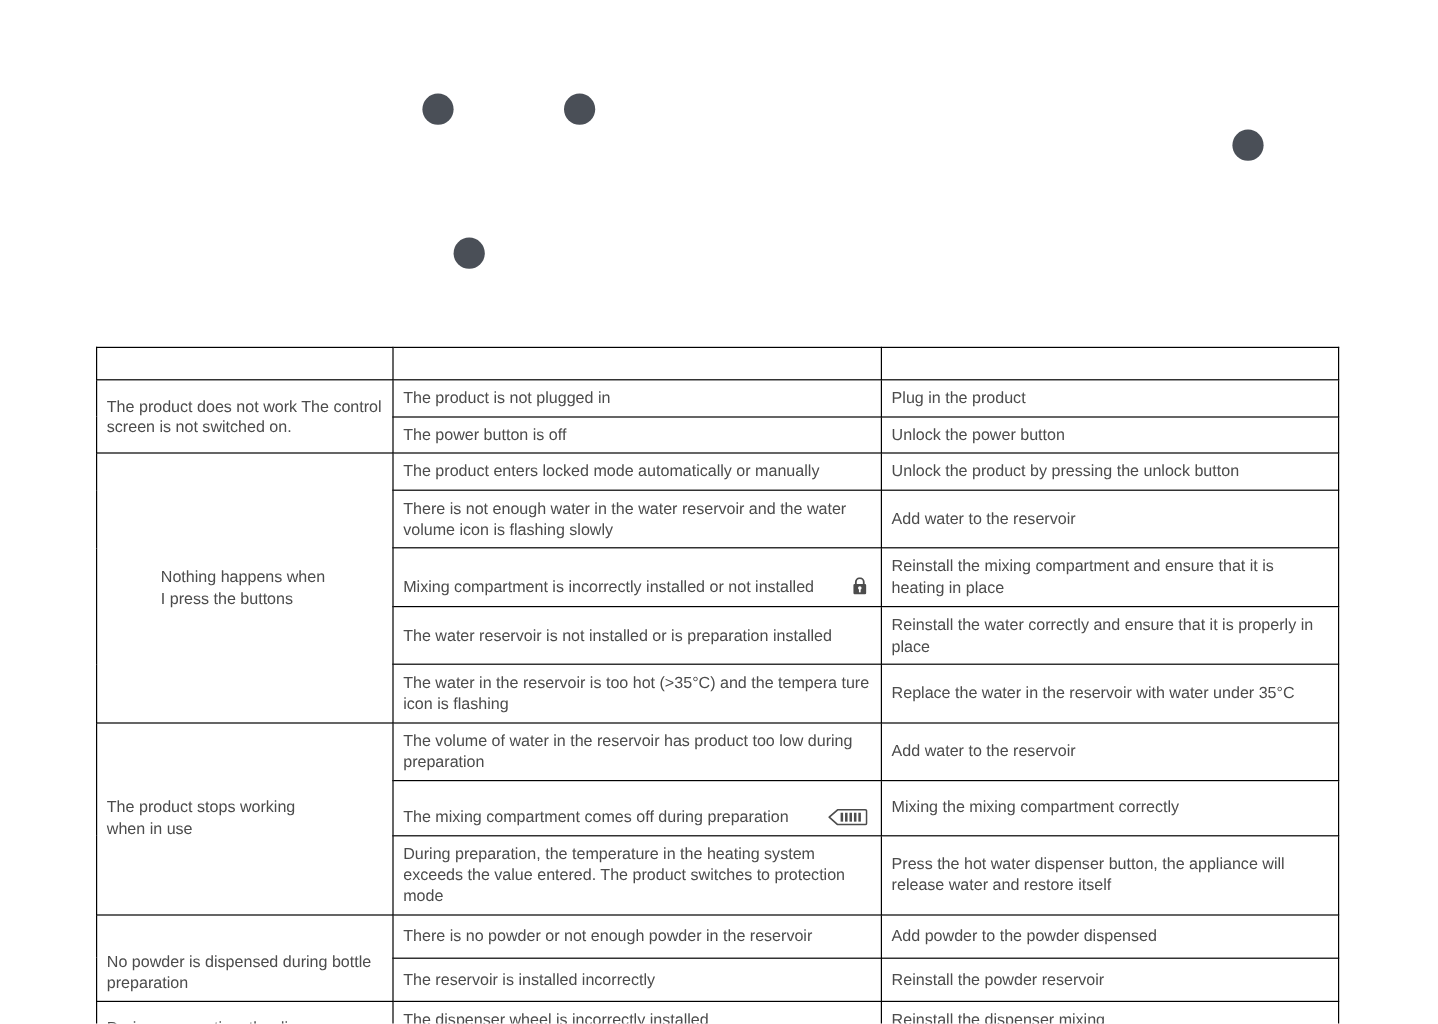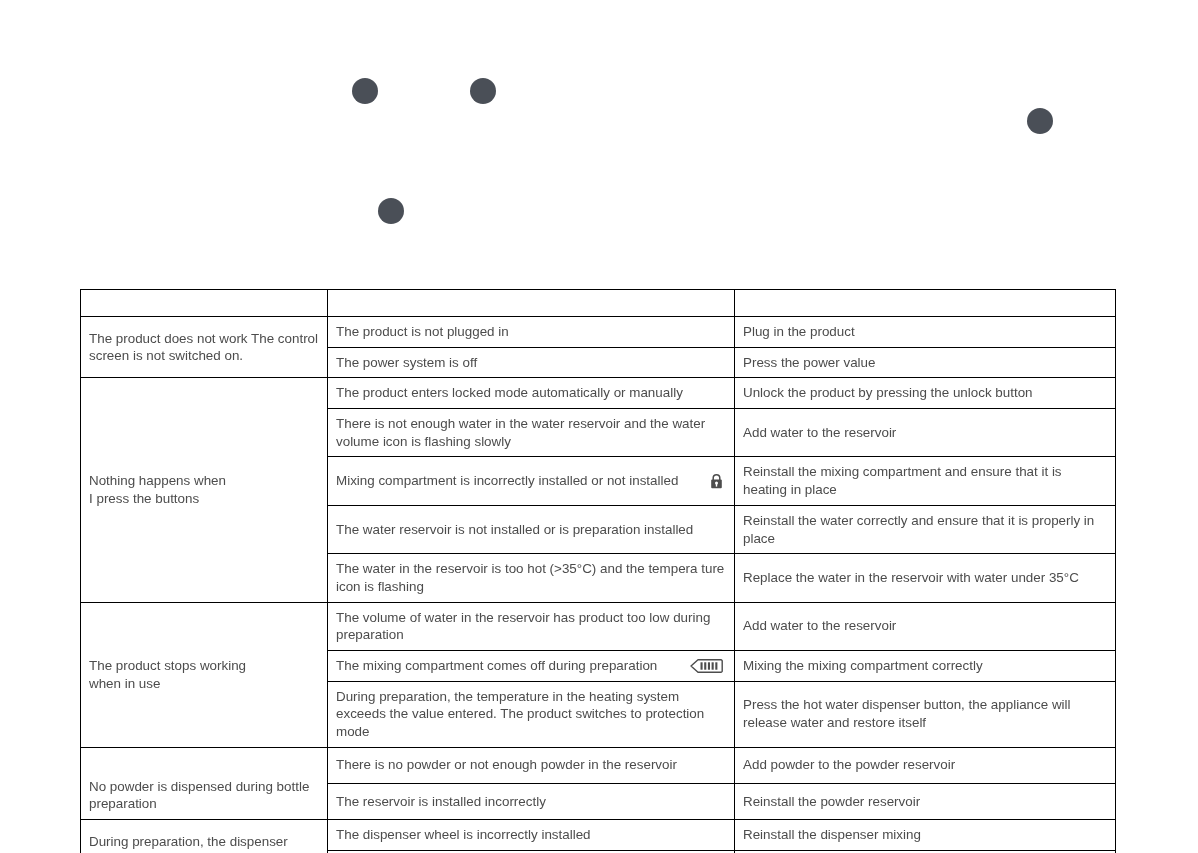--- a/index.html
+++ b/index.html
@@ -62,20 +62,21 @@
     vertical-align: middle;
   }
   .cell-text {
     display: block;
   }
   .cell-flex {
     display: flex;
     align-items: center;
     justify-content: space-between;
     gap: 8px;
+    margin-top: 15px;
   }
 
   
   .inline-icon {
     display: inline-block;
     flex: 0 0 auto;
     line-height: 0;
     margin-right: 4px;
   }
   .inline-icon svg { display: block; }
@@ -111,29 +112,29 @@
           </td>
           <td class="cause">
             <span class="cell-text">The product is not plugged in</span>
           </td>
           <td class="solution">
             <span class="cell-text">Plug in the product</span>
           </td>
         </tr>
         <tr>
           <td class="cause">
-            <span class="cell-text">The power system is off</span>
-          </td>
-          <td class="solution">
-            <span class="cell-text">Press the power value</span>
+            <span class="cell-text">The power button is off</span>
+          </td>
+          <td class="solution">
+            <span class="cell-text">Unlock the power button</span>
           </td>
         </tr>
         <tr>
           <td class="problem" rowspan="5">
-            <span class="cell-text" style="white-space: pre-line;">Nothing happens when
+            <span class="cell-text" style="white-space: pre-line; margin-left: 45px;">Nothing happens when
 I press the buttons</span>
           </td>
           <td class="cause">
             <span class="cell-text">The product enters locked mode automatically or manually</span>
           </td>
           <td class="solution">
             <span class="cell-text">Unlock the product by pressing the unlock button</span>
           </td>
         </tr>
         <tr>
@@ -219,21 +220,21 @@
           </td>
         </tr>
         <tr>
           <td class="problem" rowspan="2">
             <span class="cell-text" style="white-space: pre-line; margin-top: 24px;">No powder is dispensed during bottle preparation</span>
           </td>
           <td class="cause">
             <span class="cell-text">There is no powder or not enough powder in the reservoir</span>
           </td>
           <td class="solution">
-            <span class="cell-text">Add powder to the powder reservoir</span>
+            <span class="cell-text">Add powder to the powder dispensed</span>
           </td>
         </tr>
         <tr>
           <td class="cause">
             <span class="cell-text">The reservoir is installed incorrectly</span>
           </td>
           <td class="solution">
             <span class="cell-text">Reinstall the powder reservoir</span>
           </td>
         </tr>

